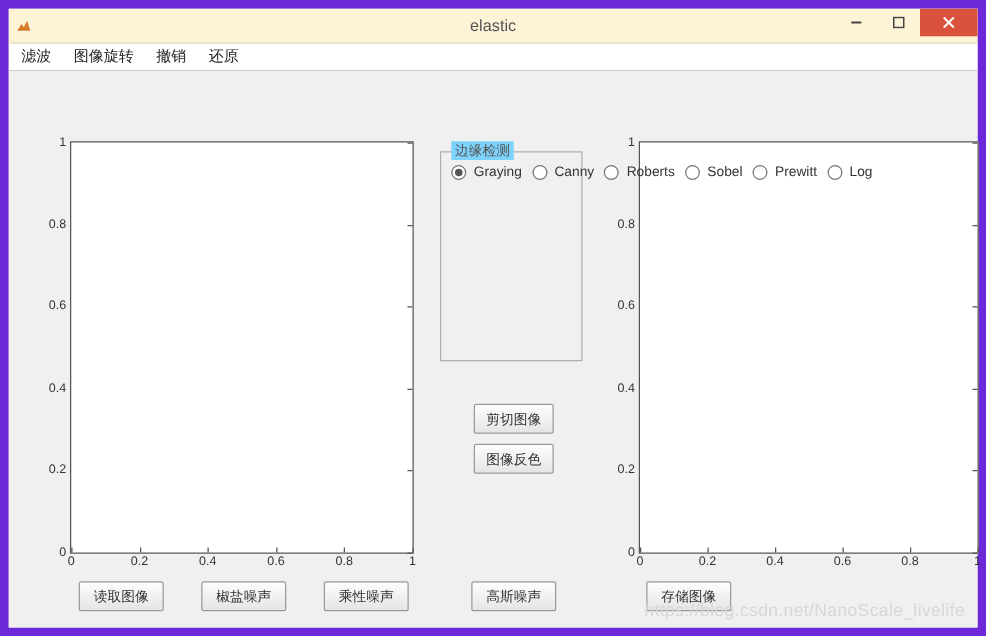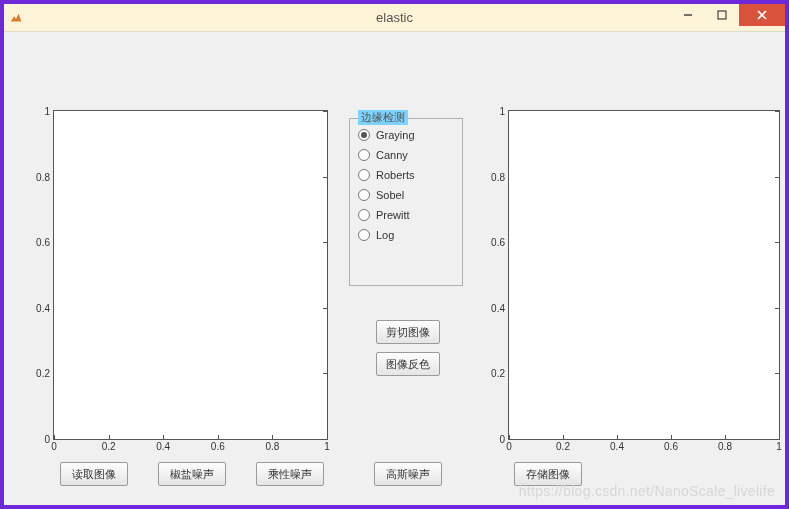--- a/index.html
+++ b/index.html
@@ -1,36 +1,36 @@
 <!DOCTYPE html>
 <html><head>
 <meta charset="utf-8">
 <style>
   * { box-sizing: border-box; font-family: 'Microsoft YaHei', Tahoma, sans-serif; }
   body { margin: 0; padding: 0; background: #fff; }
-  .window { width: 789px; height: 509px; background: #f0f0f0; border: 4px solid #6d28d9; position: relative; }
+  .window { width: 789px; height: 509px; background: #f0f0f0; border: 7px solid #6d28d9; position: relative; }
   .titlebar { height: 28px; background: #fdf3d7; display: flex; align-items: center; position: relative; border-bottom: 1px solid #e0ddc8; }
   .titlebar .icon-slot { width: 24px; display: flex; align-items: center; justify-content: center; }
   .titlebar .title { position: absolute; left: 0; right: 0; text-align: center; font-size: 13px; color: #555; pointer-events: none; }
   .winbtns { position: absolute; right: 0; top: 0; height: 100%; display: flex; }
   .winbtn { width: 34px; height: 22px; display: flex; align-items: center; justify-content: center; font-size: 12px; color: #444; cursor: pointer; }
   .winbtn.close { background: #d9533c; color: #fff; width: 46px; font-size: 14px; }
   .menubar { height: 22px; background: #fff; border-bottom: 1px solid #d0d0d0; display: flex; align-items: center; padding-left: 10px; gap: 18px; font-size: 12px; color: #222; }
   .menubar span { cursor: pointer; }
   .client { position: absolute; top: 50px; left: 0; right: 0; bottom: 0; background: #f0f0f0; }
   .axes { position: absolute; background: #fff; border: 1px solid #555; }
   .axes.left { left: 49px; top: 56px; width: 275px; height: 330px; }
   .axes.right { left: 504px; top: 56px; width: 272px; height: 330px; }
   .ytick { position: absolute; right: 100%; transform: translateY(-50%); font-size: 10px; color: #333; padding-right: 4px; }
   .ytick-mark { position: absolute; right: 0; width: 4px; border-top: 1px solid #555; }
   .xtick { position: absolute; top: 100%; transform: translateX(-50%); font-size: 10px; color: #333; padding-top: 2px; }
   .xtick-mark { position: absolute; bottom: 0; height: 4px; border-left: 1px solid #555; }
   .panel { position: absolute; left: 345px; top: 64px; width: 114px; height: 168px; border: 1px solid #b0b0b0; background: #f0f0f0; }
   .panel-title { position: absolute; top: -9px; left: 8px; background: #7dd3fc; font-size: 11px; color: #555; padding: 0 3px; }
-  .radiogroup { padding: 10px 8px 6px 8px; display: flex; flex-direction: column; gap: 8px; text-align: right; }
+  .radiogroup { padding: 10px 8px 6px 8px; display: flex; flex-direction: row; gap: 8px; text-align: right; }
   .radio-row { display: flex; align-items: center; gap: 6px; font-size: 11px; color: #333; cursor: pointer; }
   .radio { width: 12px; height: 12px; border: 1px solid #777; border-radius: 50%; background: #fff; display: flex; align-items: center; justify-content: center; }
   .radio.sel::after { content: ""; width: 6px; height: 6px; background: #555; border-radius: 50%; }
   .btn { position: absolute; height: 24px; background: linear-gradient(#fdfdfd,#e5e5e5); border: 1px solid #9a9a9a; font-size: 11px; color: #333; display: flex; align-items: center; justify-content: center; cursor: pointer; border-radius: 2px; }
   .btn.mid { left: 372px; width: 64px; }
   .bottom-btn { width: 68px; }
   .watermark { position: absolute; right: 10px; bottom: 6px; font-size: 14px; color: #d7d7d7; letter-spacing: .3px; pointer-events: none; }
 </style>
 </head>
 <body>
@@ -57,20 +57,26 @@
       </div>
       <div class="winbtn close">
         <svg width="12" height="12">
             <line x1="2" y1="2" x2="10" y2="10" stroke="#fff" stroke-width="1.6"></line>
             <line x1="10" y1="2" x2="2" y2="10" stroke="#fff" stroke-width="1.6"></line>
           </svg>
       </div>
     </div>
   </div>
 
+  <div class="menubar">
+    <span>滤波</span>
+    <span>图像旋转</span>
+    <span>撤销</span>
+    <span>还原</span>
+  </div>
 
   <div class="client">
 
     <div class="axes left" id="axesL">
         <div class="ytick" style="top: 100%;">0</div>
         <div class="ytick-mark" style="top: 100%;"></div>
         <div class="ytick" style="top: 80%;">0.2</div>
         <div class="ytick-mark" style="top: 80%;"></div>
         <div class="ytick" style="top: 60%;">0.4</div>
         <div class="ytick-mark" style="top: 60%;"></div>

